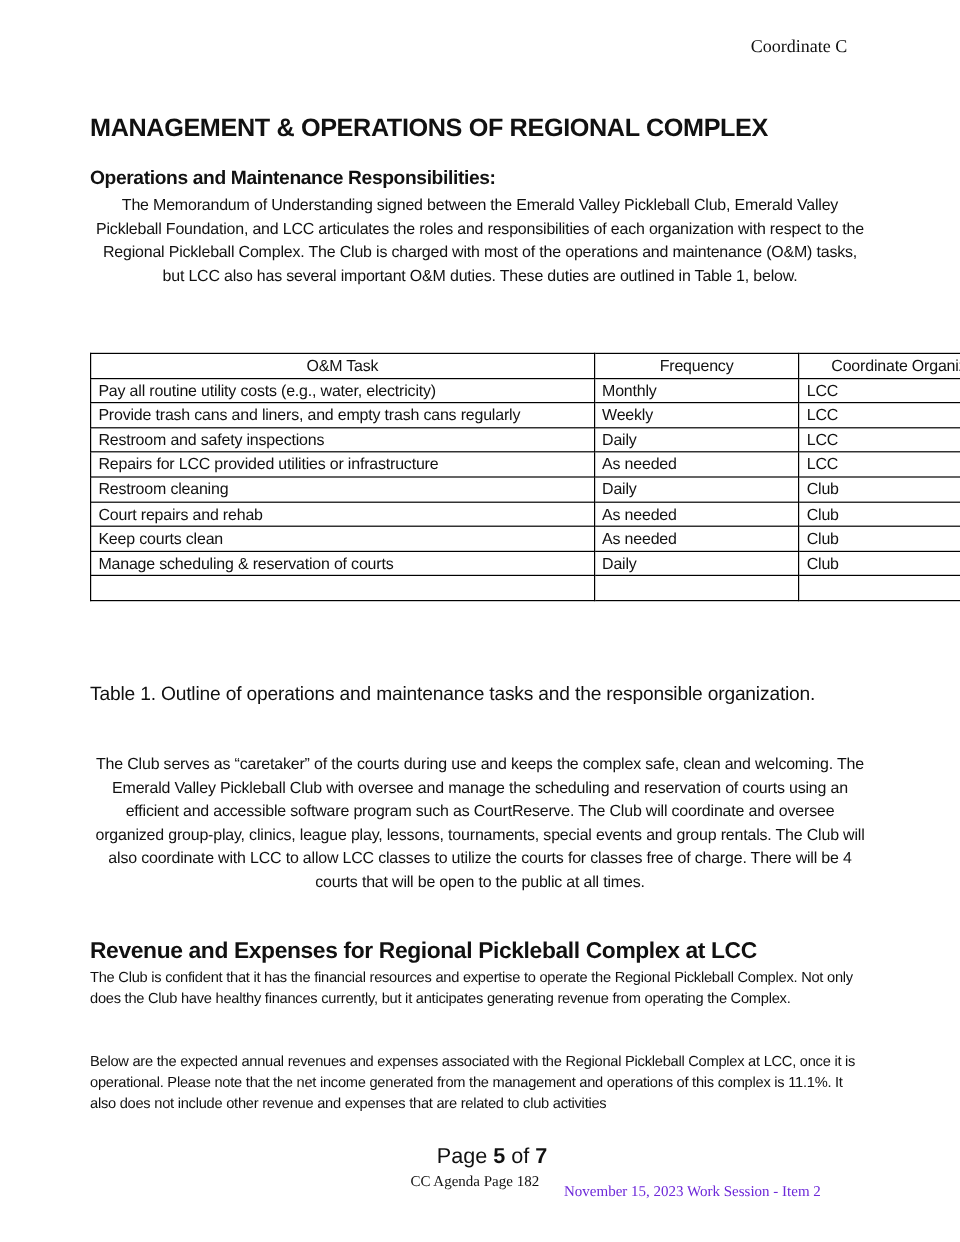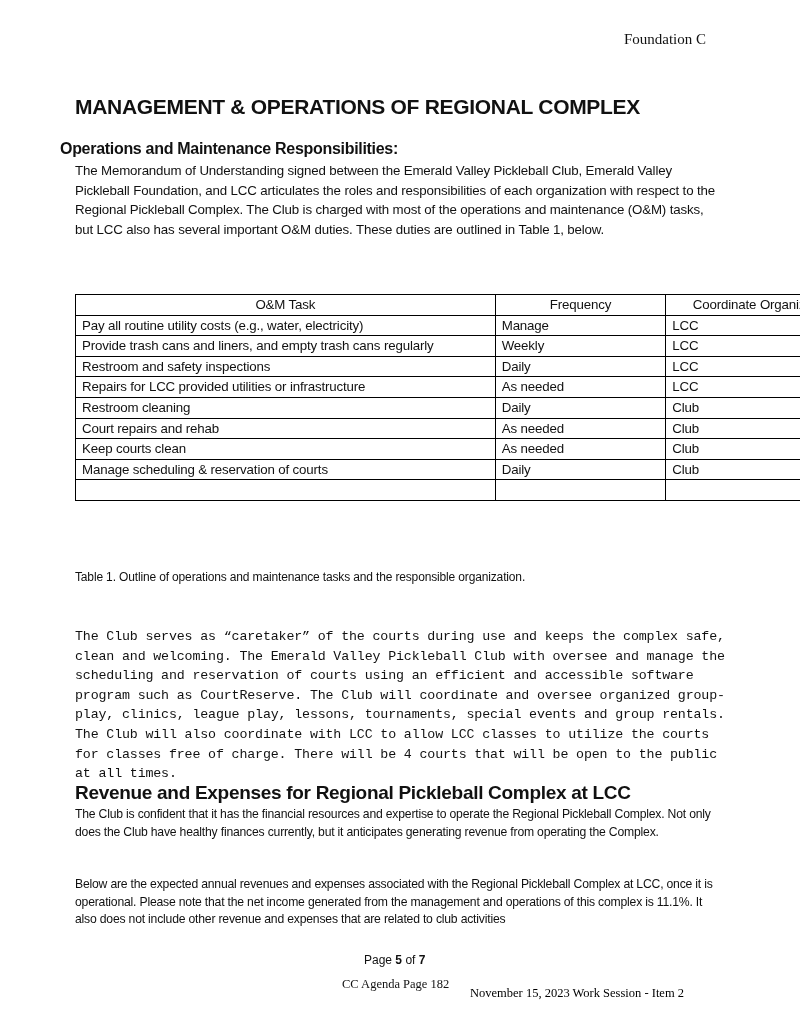--- a/index.html
+++ b/index.html
@@ -1,63 +1,63 @@
 <!DOCTYPE html>
 <html><head>
 <meta charset="utf-8">
 <style>
   html, body { margin:0; padding:0; background:#ffffff; }
   body { width:800px; height:1035px; position:relative; overflow:hidden;
          font-family:"Liberation Sans", sans-serif; color:#111; }
   .abs { position:absolute; }
   .attach { right:94px; top:31px; font-family:"Liberation Serif", serif; font-size:15px; }
   .h1 { left:75px; top:95px; font-size:21px; font-weight:bold; letter-spacing:-0.3px; }
-  .h2 { left:60px; top:140px; font-size:16px; font-weight:bold; letter-spacing:-0.3px; }
-  .para { left:75px; width:650px; font-size:13.3px; line-height:19.6px; letter-spacing:-0.15px; }
+  .h2 { left:75px; top:140px; font-size:16px; font-weight:bold; letter-spacing:-0.3px; }
+  .para { left:75px; width:650px; font-size:13.3px; line-height:19.6px; letter-spacing:-0.15px;text-align:center; }
   .p1 { top:161px; }
   table.om { position:absolute; left:75px; top:294px; width:786px; border-collapse:collapse;
              font-size:13.3px; letter-spacing:-0.15px; }
   table.om td, table.om th { border:1px solid #000; padding:0 6px; vertical-align:top;
              line-height:19.6px; font-weight:normal; text-align:left; }
   table.om th { text-align:center; }
   .c1 { width:334px; } .c2 { width:128px; } .c3 { width:148px; }
   tr.empty td { height:19.6px; }
-  .caption { left:75px; top:570px; font-size:12px; letter-spacing:-0.15px; }
-  .p2 { top:627px;font-family:Liberation Mono, monospace; }
+  .caption { left:75px; top:570px; font-size:16px; letter-spacing:-0.15px; }
+  .p2 { top:627px; }
   .h3 { left:75px; top:782px; font-size:19px; font-weight:bold; letter-spacing:-0.3px; }
   .para-sm { left:75px; width:650px; font-size:12.2px; line-height:17.5px; letter-spacing:-0.2px; }
   .p3 { top:806px; }
   .p4 { top:876px; }
-  .pagenum { left:364px; top:953px; font-size:12px; }
+  .pagenum { left:364px; top:953px; font-size:18px; }
   .pagenum b { font-weight:bold; }
   .agenda { left:342px; top:977px; font-family:"Liberation Serif", serif; font-size:12.5px; }
   .session { left:470px; top:986px; font-family:"Liberation Serif", serif; font-size:12.5px; }
 </style>
 </head>
 <body>
 
-<div class="abs attach">Foundation C</div>
+<div class="abs attach">Coordinate C</div>
 
 <div class="abs h1">MANAGEMENT &amp; OPERATIONS OF REGIONAL COMPLEX</div>
 
 <div class="abs h2">Operations and Maintenance Responsibilities:</div>
 <div class="abs para p1">The Memorandum of Understanding signed between the Emerald Valley Pickleball Club, Emerald Valley Pickleball Foundation, and LCC articulates the roles and responsibilities of each organization with respect to the Regional Pickleball Complex. The Club is charged with most of the operations and maintenance (O&amp;M) tasks, but LCC also has several important O&amp;M duties. These duties are outlined in Table 1, below.</div>
 
 <table class="om">
   <thead>
     <tr>
       <th class="c1">O&amp;M Task</th>
       <th class="c2">Frequency</th>
       <th class="c3">Coordinate Organization</th>
     </tr>
   </thead>
   <tbody>
     <tr>
       <td>Pay all routine utility costs (e.g., water, electricity)</td>
-      <td>Manage</td>
+      <td>Monthly</td>
       <td>LCC</td>
     </tr>
     <tr>
       <td>Provide trash cans and liners, and empty trash cans regularly</td>
       <td>Weekly</td>
       <td>LCC</td>
     </tr>
     <tr>
       <td>Restroom and safety inspections</td>
       <td>Daily</td>
@@ -100,13 +100,13 @@
 
 <div class="abs para p2">The Club serves as “caretaker” of the courts during use and keeps the complex safe, clean and welcoming. The Emerald Valley Pickleball Club with oversee and manage the scheduling and reservation of courts using an efficient and accessible software program such as CourtReserve. The Club will coordinate and oversee organized group-play, clinics, league play, lessons, tournaments, special events and group rentals. The Club will also coordinate with LCC to allow LCC classes to utilize the courts for classes free of charge. There will be 4 courts that will be open to the public at all times.</div>
 
 <div class="abs h3">Revenue and Expenses for Regional Pickleball Complex at LCC</div>
 <div class="abs para-sm p3">The Club is confident that it has the financial resources and expertise to operate the Regional Pickleball Complex. Not only does the Club have healthy finances currently, but it anticipates generating revenue from operating the Complex.</div>
 <div class="abs para-sm p4">Below are the expected annual revenues and expenses associated with the Regional Pickleball Complex at LCC, once it is operational.  Please note that the net income generated from the management and operations of this complex is 11.1%. It also does not include other revenue and expenses that are related to club activities</div>
 
 <div class="abs pagenum"><span>Page </span><b>5</b><span> of </span><b>7</b></div>
 
 <div class="abs agenda">CC Agenda Page 182</div>
-<div class="abs session" style="color:#000000;">November 15, 2023 Work Session - Item 2</div>
+<div class="abs session" style="color:#6d28d9;">November 15, 2023 Work Session - Item 2</div>
 
 </body></html>

